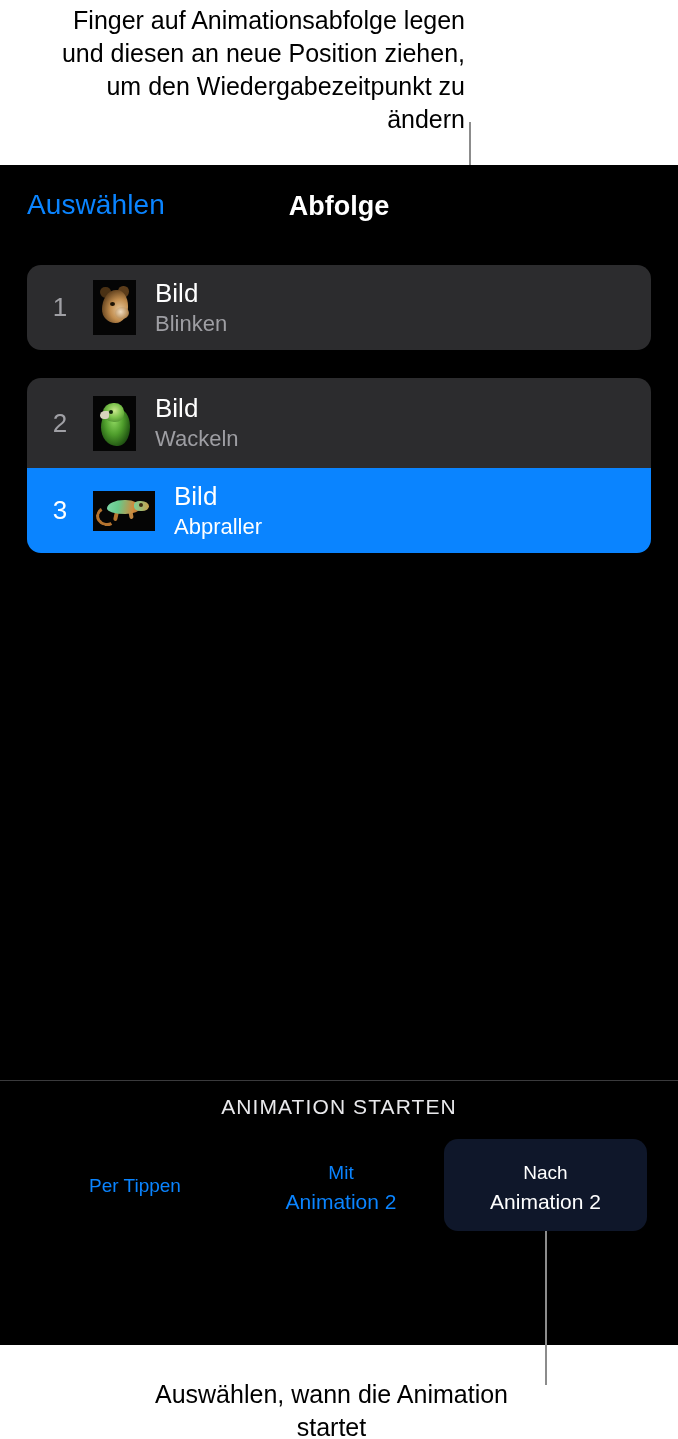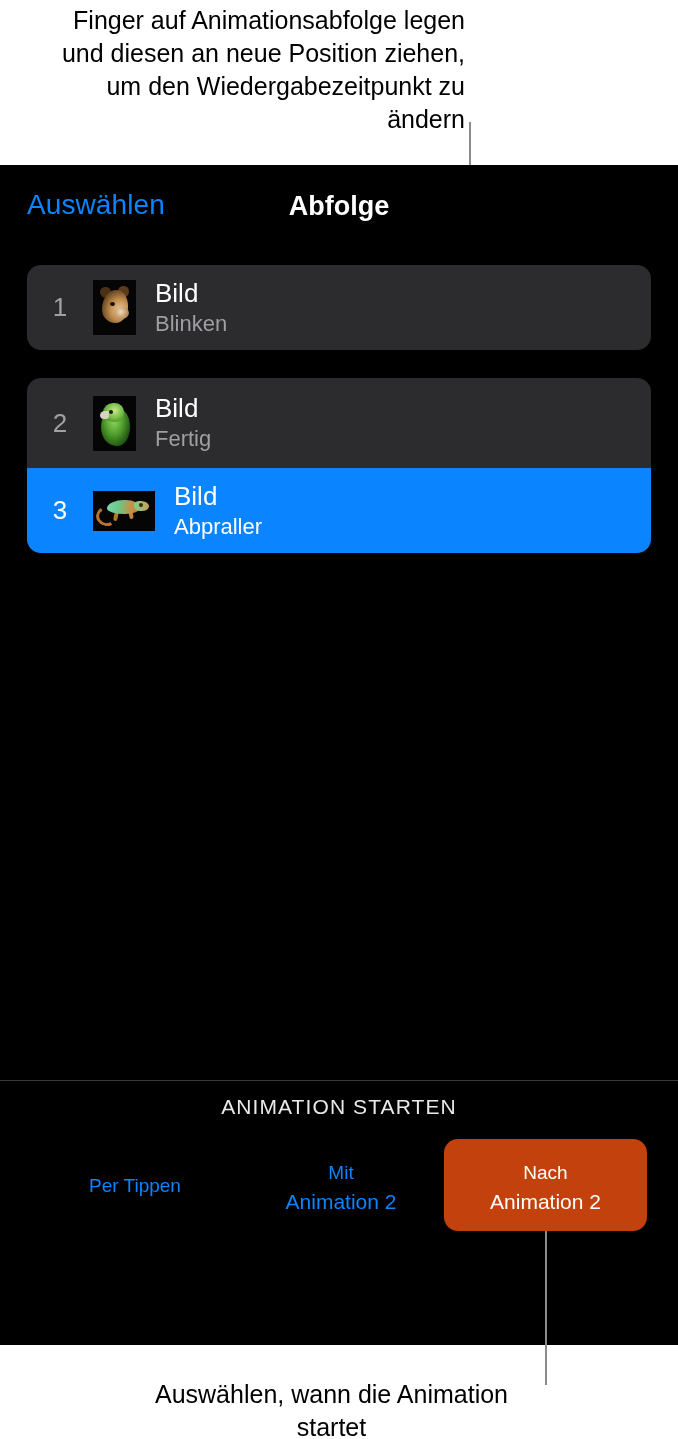--- a/index.html
+++ b/index.html
@@ -303,21 +303,21 @@
     line-height: 26px;
   }
   #opt-tap {
     left: 40px; top: 12px; width: 190px; height: 62px;
   }
   #opt-with {
     left: 252px; top: 4px; width: 178px; height: 78px;
   }
   #opt-after {
     left: 444px; top: -3px; width: 203px; height: 92px;
-    background: #c2410c;
+    background: #0f172a;
     border-radius: 14px;
   }
   #opt-after .opt-main,
   #opt-after .opt-sub { color: #ffffff; }
 
   #delay-row {
     position: absolute;
     left: 0;
     top: 1075px;
     width: 678px;
@@ -416,21 +416,21 @@
       <div class="seq-thumb thumb-portrait">
         <div class="art">
           <div class="parrot-body"></div>
           <div class="parrot-head"></div>
           <div class="parrot-beak"></div>
           <div class="parrot-eye"></div>
         </div>
       </div>
       <div class="seq-text">
         <div class="seq-title">Bild</div>
-        <div class="seq-sub">Fertig</div>
+        <div class="seq-sub">Wackeln</div>
       </div>
     </div>
 
     <div class="seq-row row-3">
       <div class="seq-index">3</div>
       <div class="seq-thumb thumb-land">
         <div class="art">
           <div class="cham-tail"></div>
           <div class="cham-leg1"></div>
           <div class="cham-leg2"></div>

